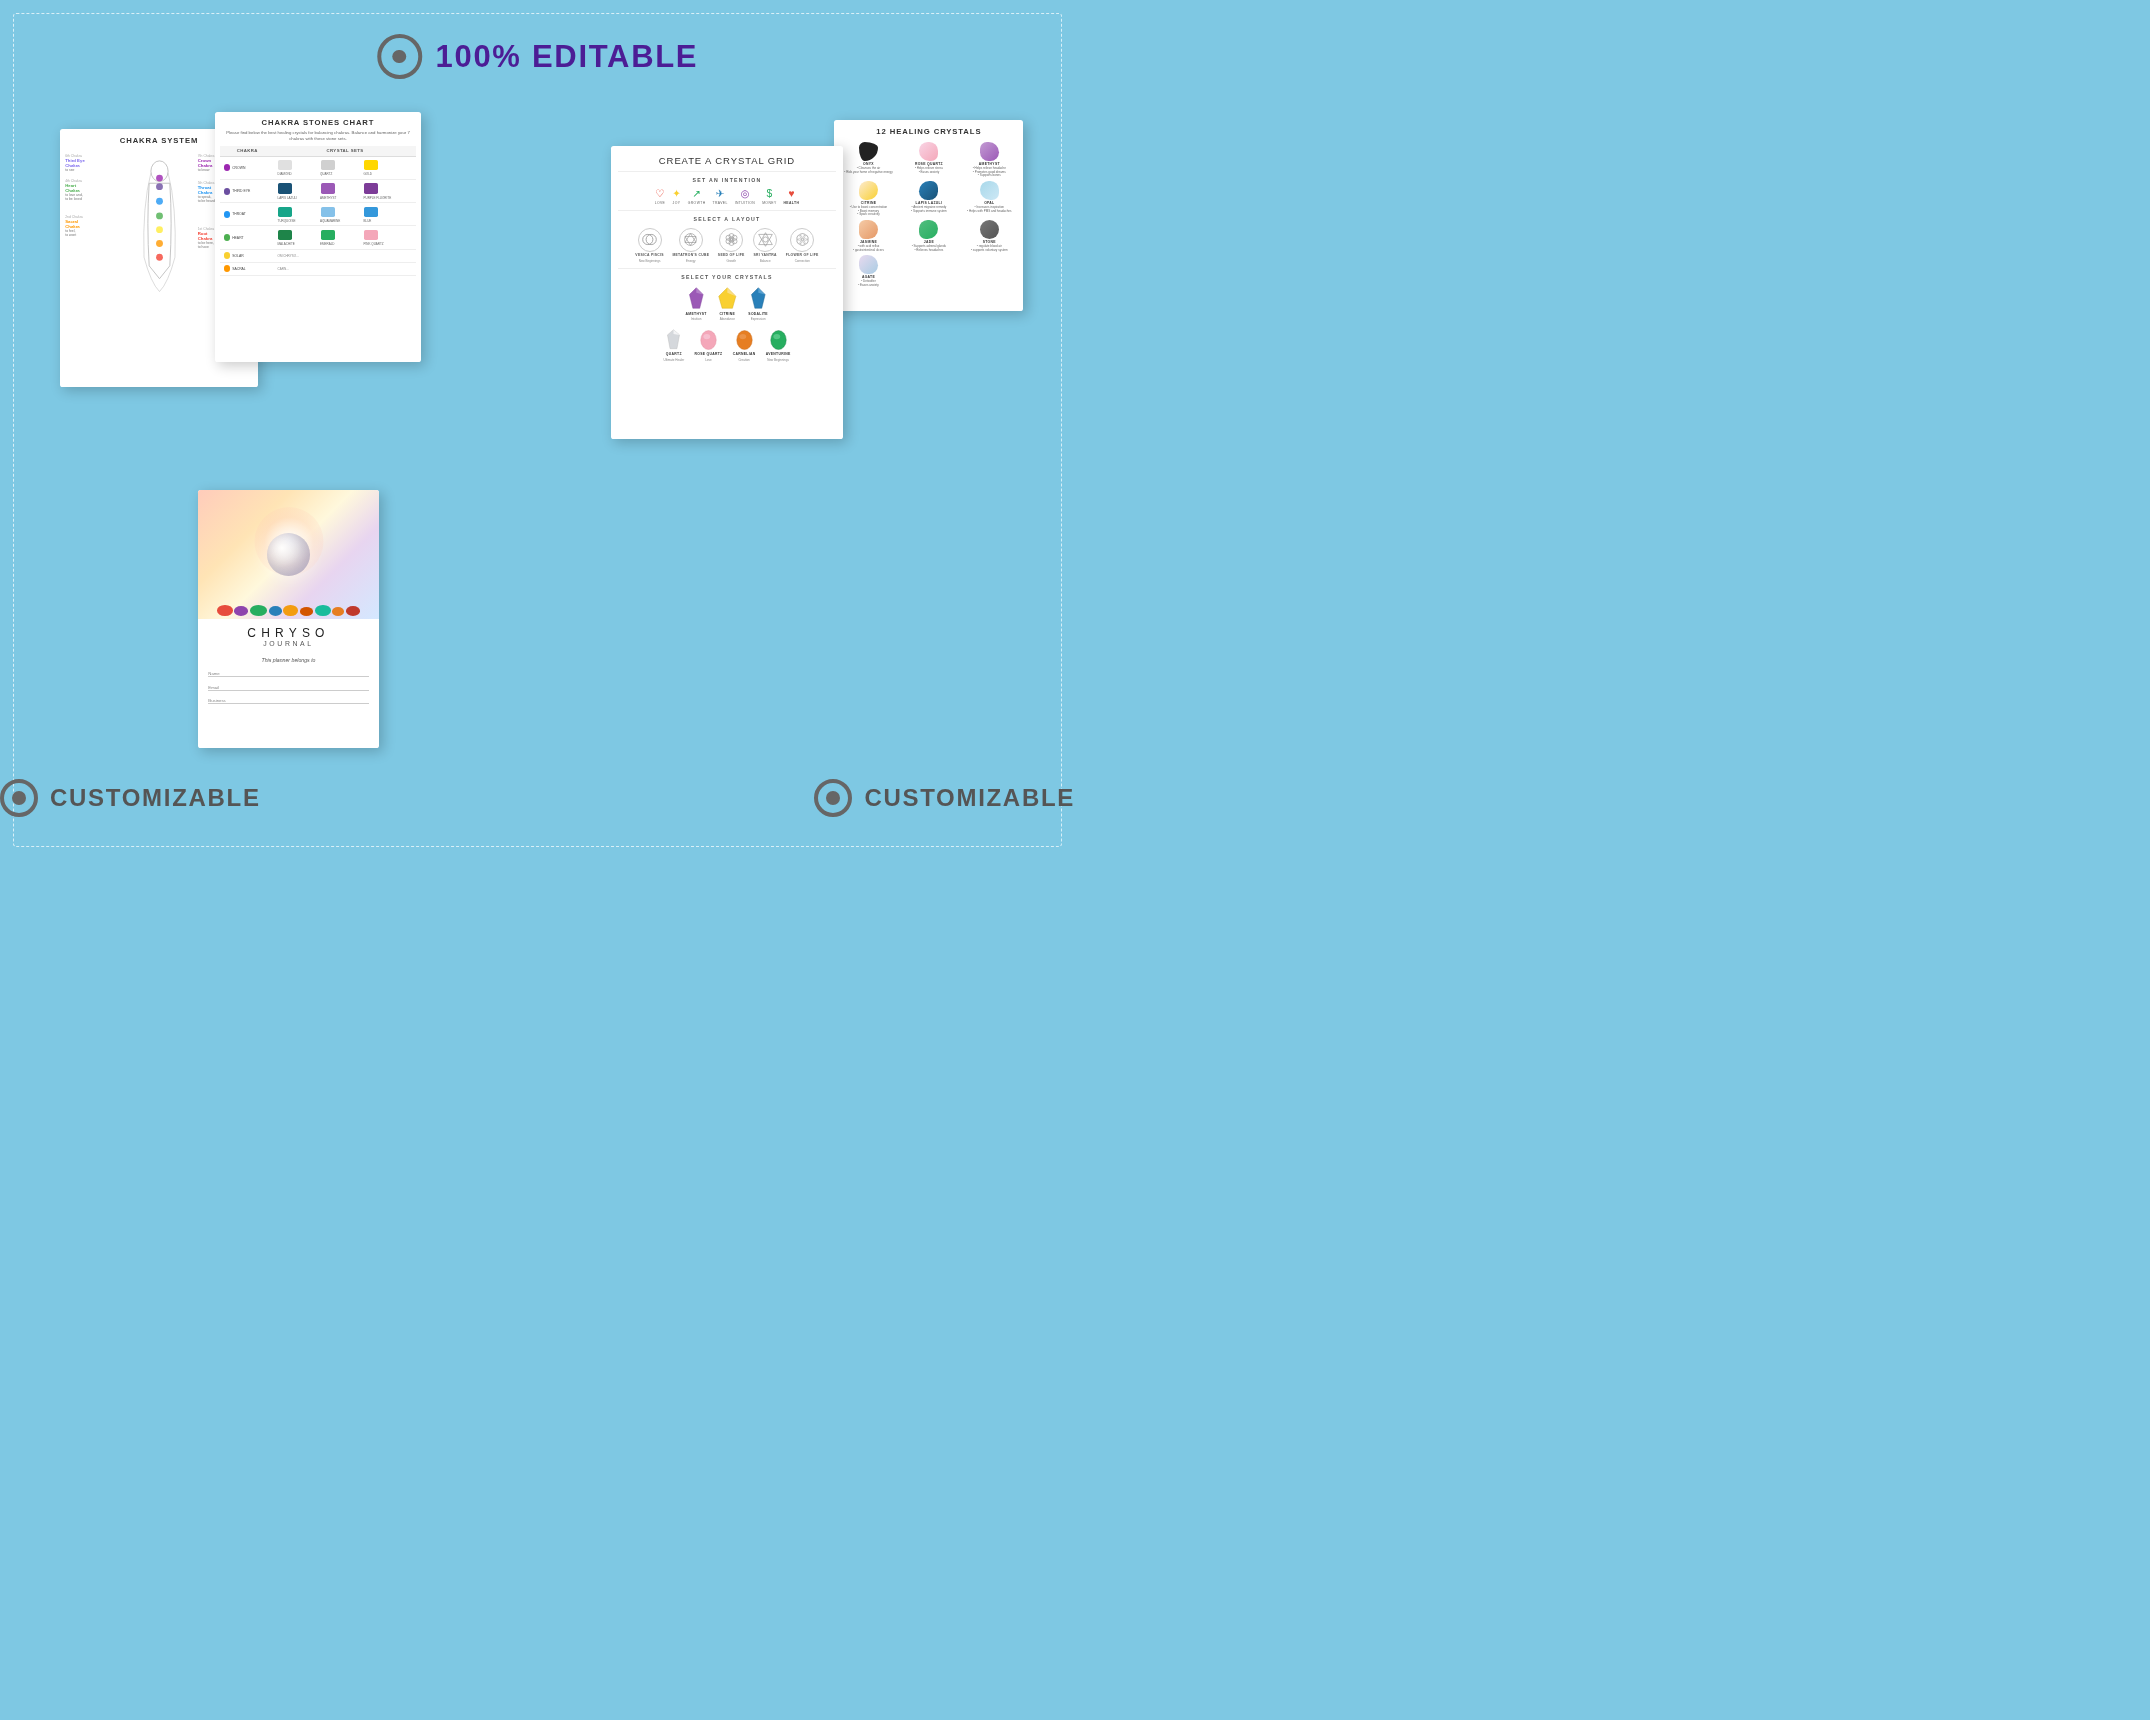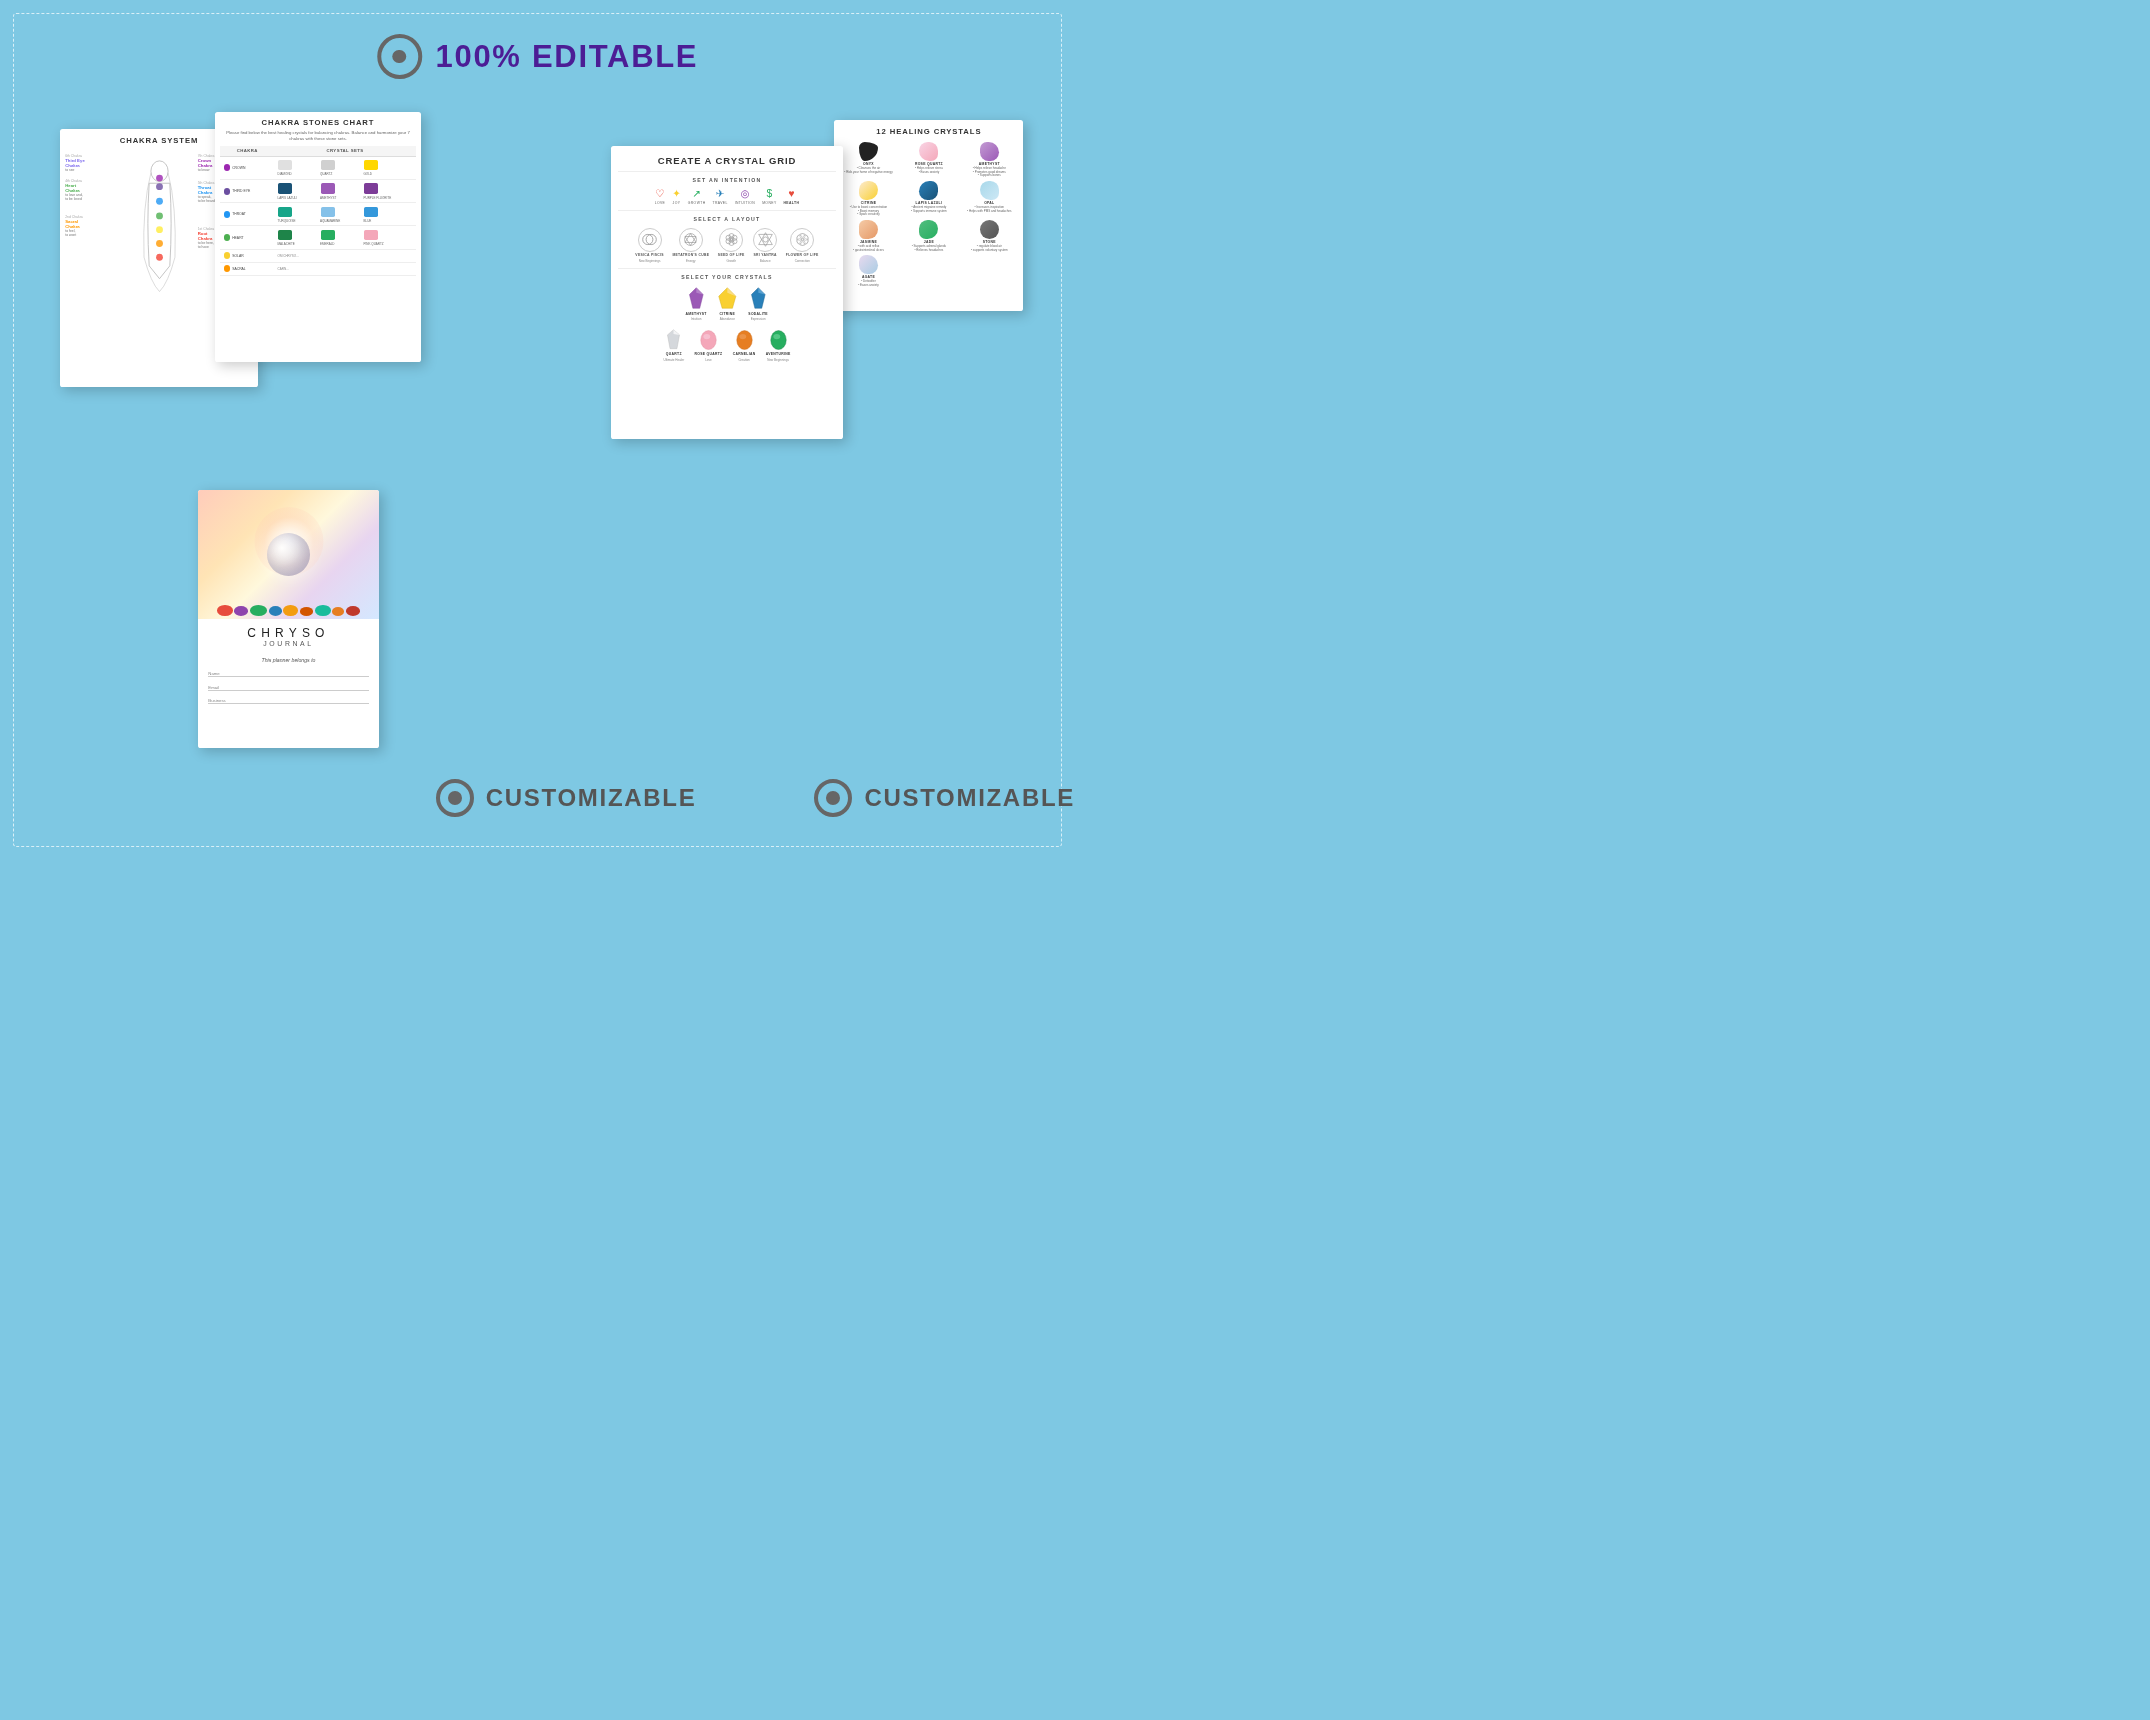--- a/index.html
+++ b/index.html
@@ -45,22 +45,22 @@
       font-weight: 700;
       color: #4c1d95;
       letter-spacing: 1.7px;
     }
     
     .bottom-badges {
       position: absolute;
       bottom: 43px;
       left: 0; right: 0;
       display: flex;
-      justify-content: flex-end;
-      gap: 118px;
+      justify-content: space-between;
+      gap: 90px;
     }
     .bottom-badge {
       display: flex;
       align-items: center;
       gap: 12px;
     }
     .bottom-badge-text {
       font-size: 24px;
       font-weight: 700;
       color: #555;
@@ -258,21 +258,21 @@
       display: flex;
       align-items: flex-end;
     }
     .journal-field-label {
       font-size: 4.3px;
       color: #888;
     }
     
     .grid-card-title {
       font-size: 9.5px;
-      font-weight: 700;
+      font-weight: 400;
       text-align: center;
       color: #333;
       letter-spacing: 0.9px;
       padding: 8.6px 5.2px 3.4px;
     }
     .grid-section-title {
       font-size: 5.2px;
       text-align: center;
       letter-spacing: 1.3px;
       color: #555;

